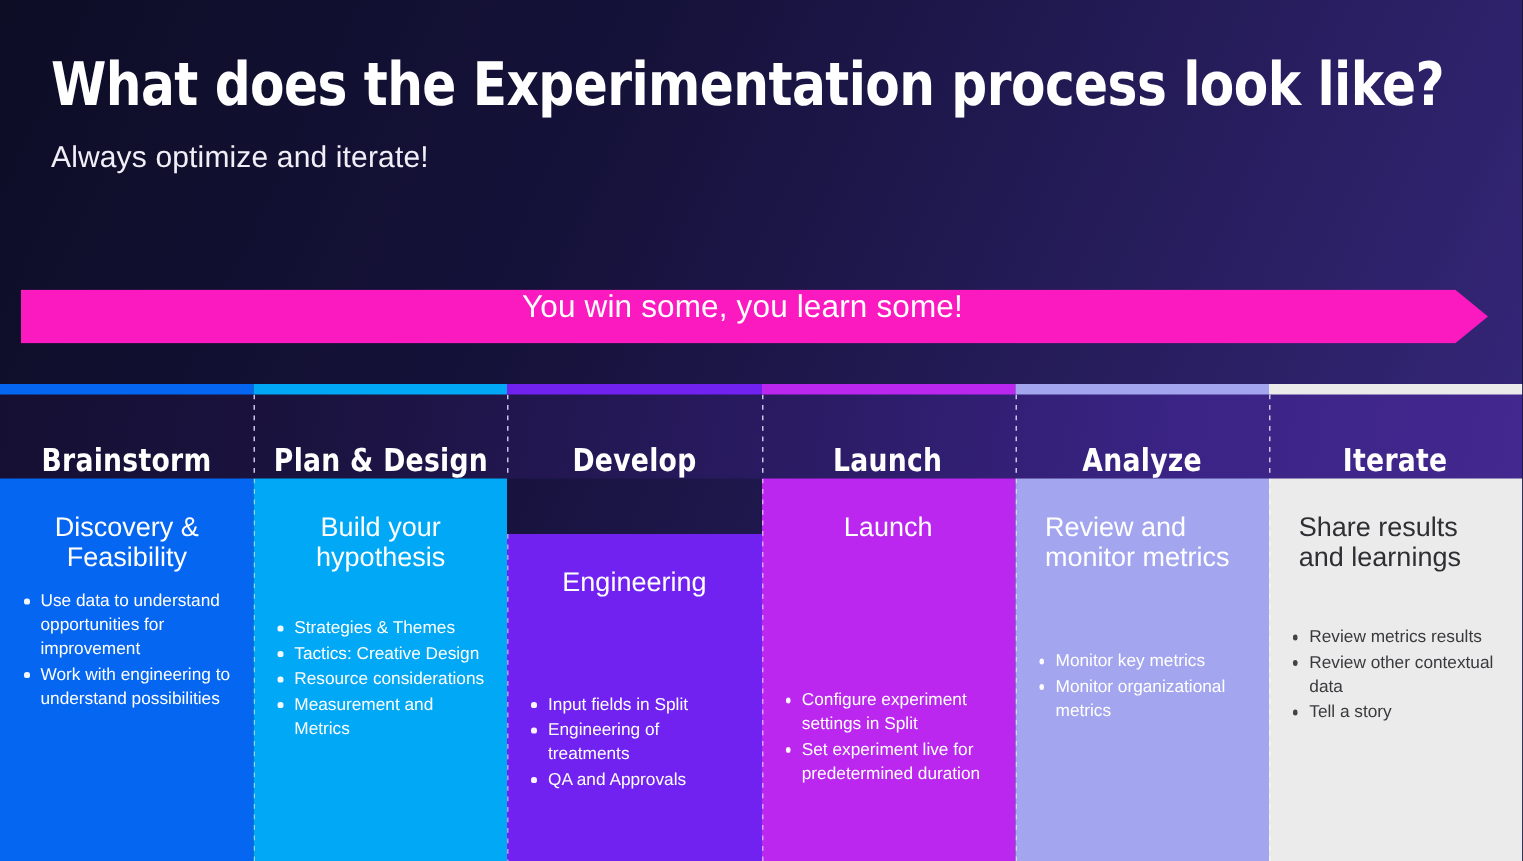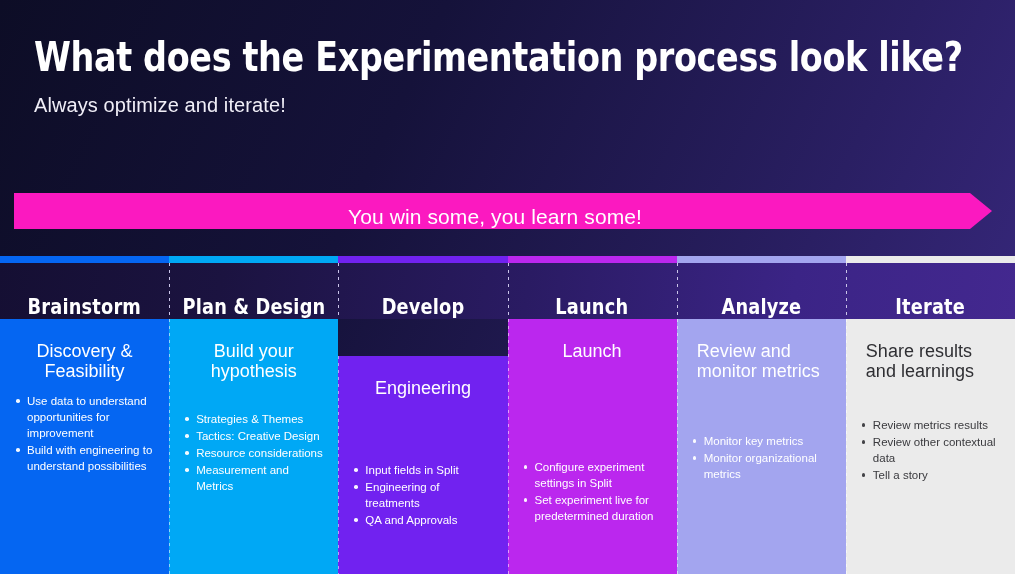--- a/index.html
+++ b/index.html
@@ -28,21 +28,21 @@
     font-size:20px;line-height:26px;color:#f0eef7;font-weight:400;
     letter-spacing:0.1px;
   }
 
   
   .banner{
     position:absolute;left:14px;top:193px;width:978px;height:36px;
     background:#fb19c0;
     -webkit-clip-path:polygon(0 0, calc(100% - 22px) 0, 100% 50%, calc(100% - 22px) 100%, 0 100%);
     clip-path:polygon(0 0, calc(100% - 22px) 0, 100% 50%, calc(100% - 22px) 100%, 0 100%);
-    display:flex;align-items:flex-end;justify-content:center;
+    display:flex;align-items:flex-start;justify-content:center;
   }
   .banner-text{
     color:#ffffff;font-size:21px;font-weight:400;letter-spacing:0.1px;
     margin-right:16px;
   }
 
   
   .headband{
     position:absolute;left:0;top:256px;width:1015px;height:63px;
     background:linear-gradient(100deg,#150f33 0%,#1b1340 22%,#2a1b63 52%,#3b2486 78%,#43288f 100%);
@@ -144,21 +144,21 @@
     <span style="background: rgb(163, 165, 239);"></span>
     <span style="background: rgb(235, 235, 235);"></span>
   </div>
 
   <div class="cols">
 
     <div class="col" style="background: rgb(5, 102, 242); color: rgb(255, 255, 255);">
       <div class="col-head">Discovery &amp; Feasibility</div>
       <ul class="bullets b1">
           <li>Use data to understand opportunities for improvement</li>
-          <li>Build with engineering to understand possibilities</li>
+          <li>Work with engineering to understand possibilities</li>
         </ul>
     </div>
 
     <div class="col" style="background: rgb(0, 168, 245); color: rgb(255, 255, 255);">
       <div class="col-head">Build your hypothesis</div>
       <ul class="bullets b2">
           <li>Strategies &amp; Themes</li>
           <li>Tactics: Creative Design</li>
           <li>Resource considerations</li>
           <li>Measurement and Metrics</li>

